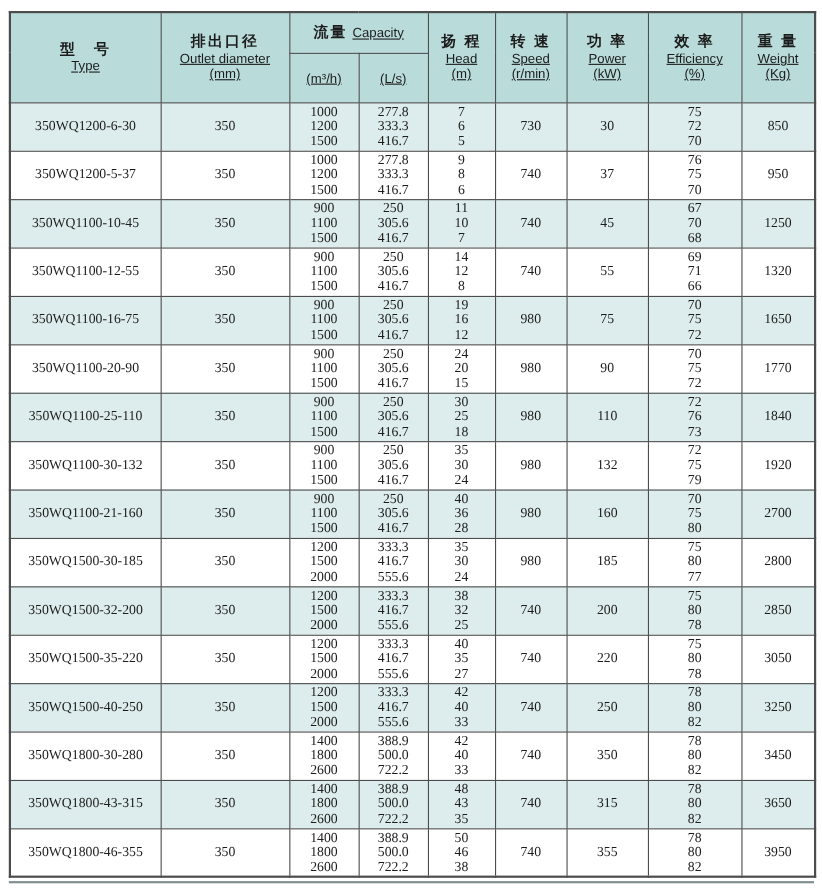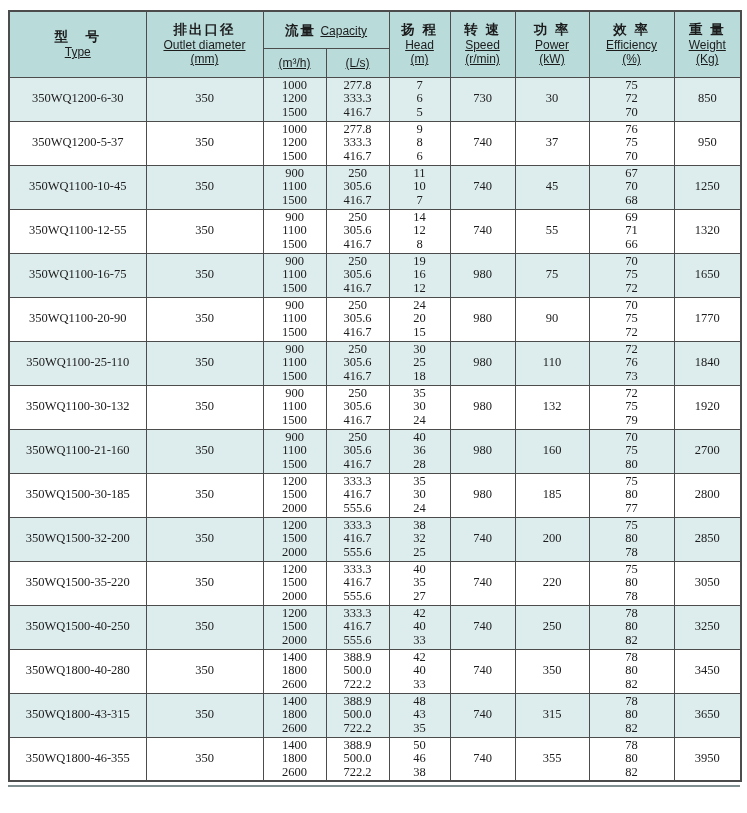--- a/index.html
+++ b/index.html
@@ -29,21 +29,21 @@
     border: 1px solid var(--border-color);
     text-align: center;
     vertical-align: middle;
     padding: 1px 2px;
   }
   .spec-table thead th {
     background: var(--header-bg);
     font-weight: normal;
   }
   .spec-table thead tr.h-top th { height: 37px; }
-  .spec-table thead tr.h-sub th { height: 29px; }
+  .spec-table thead tr.h-sub th { height: 45px; }
   .zh {
     font-weight: bold;
     font-size: 13.5px;
     letter-spacing: 2px;
     line-height: 16px;
   }
   .en {
     font-size: 12px;
     letter-spacing: 0;
     line-height: 14px;
@@ -370,21 +370,21 @@
 40
 33</td>
     <td>740</td>
     <td>250</td>
     <td>78
 80
 82</td>
     <td>3250</td>
   </tr>
         <tr>
-    <td>350WQ1800-40-280</td>
+    <td>350WQ1800-30-280</td>
     <td>350</td>
     <td>1400
 1800
 2600</td>
     <td>388.9
 500.0
 722.2</td>
     <td>42
 40
 33</td>

